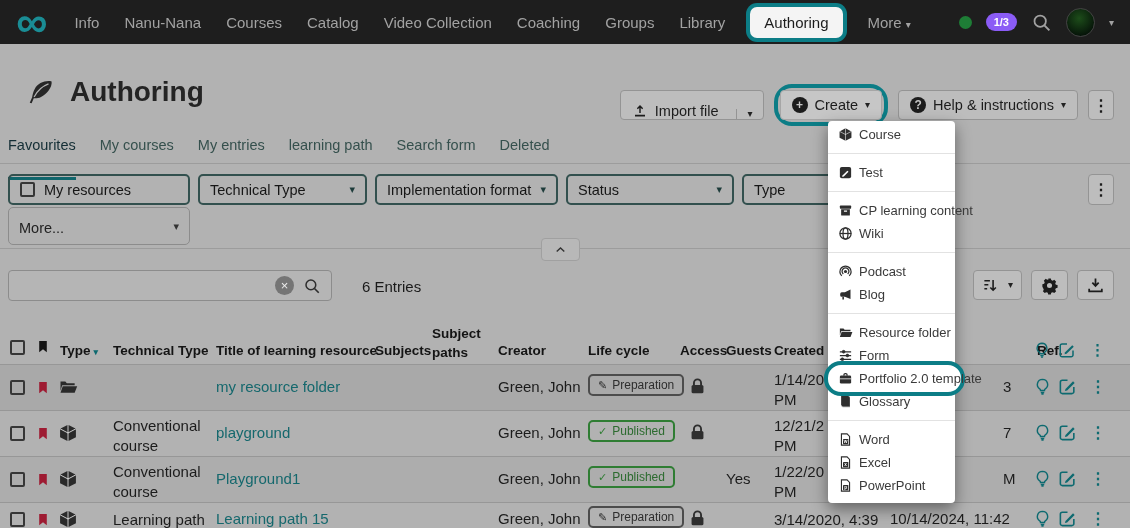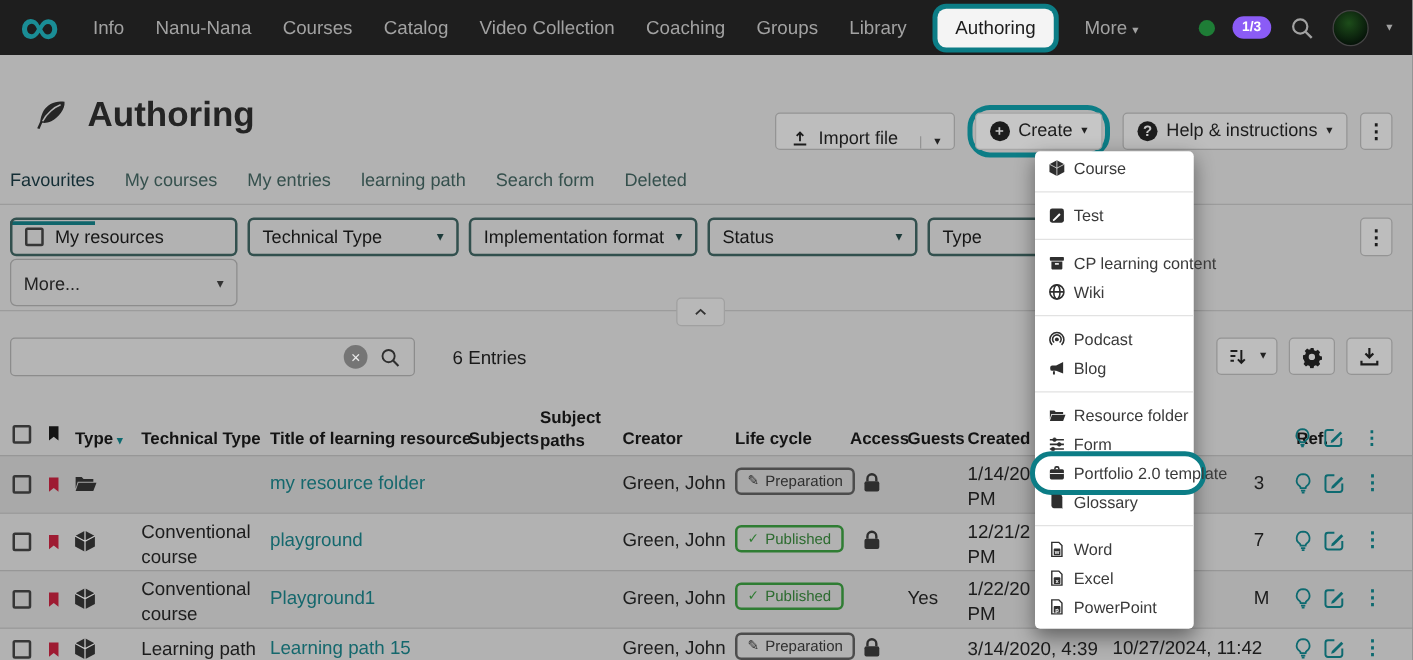--- a/index.html
+++ b/index.html
@@ -506,21 +506,21 @@
     <span class="c-title">Learning path 15</span>
     <span class="c-creator">Green, John</span>
     <span class="c-badge"><span class="badge">
           <span class="bicon">✎</span>
           <span>Preparation</span>
         </span></span>
     <svg class="c-lock">
         <use href="#sym-lock"></use>
       </svg>
     <span class="c-created single"><span>3/14/2020, 4:39</span></span>
-    <span class="c-changed">10/27/2024, 11:42</span>
+    <span class="c-changed">10/14/2024, 11:42</span>
     <svg class="c-bulb">
         <use href="#sym-bulb"></use>
       </svg>
     <svg class="c-edit">
         <use href="#sym-edit"></use>
       </svg>
     <span class="c-dots">⋮</span>
   </div>
 
   <div class="menu">

